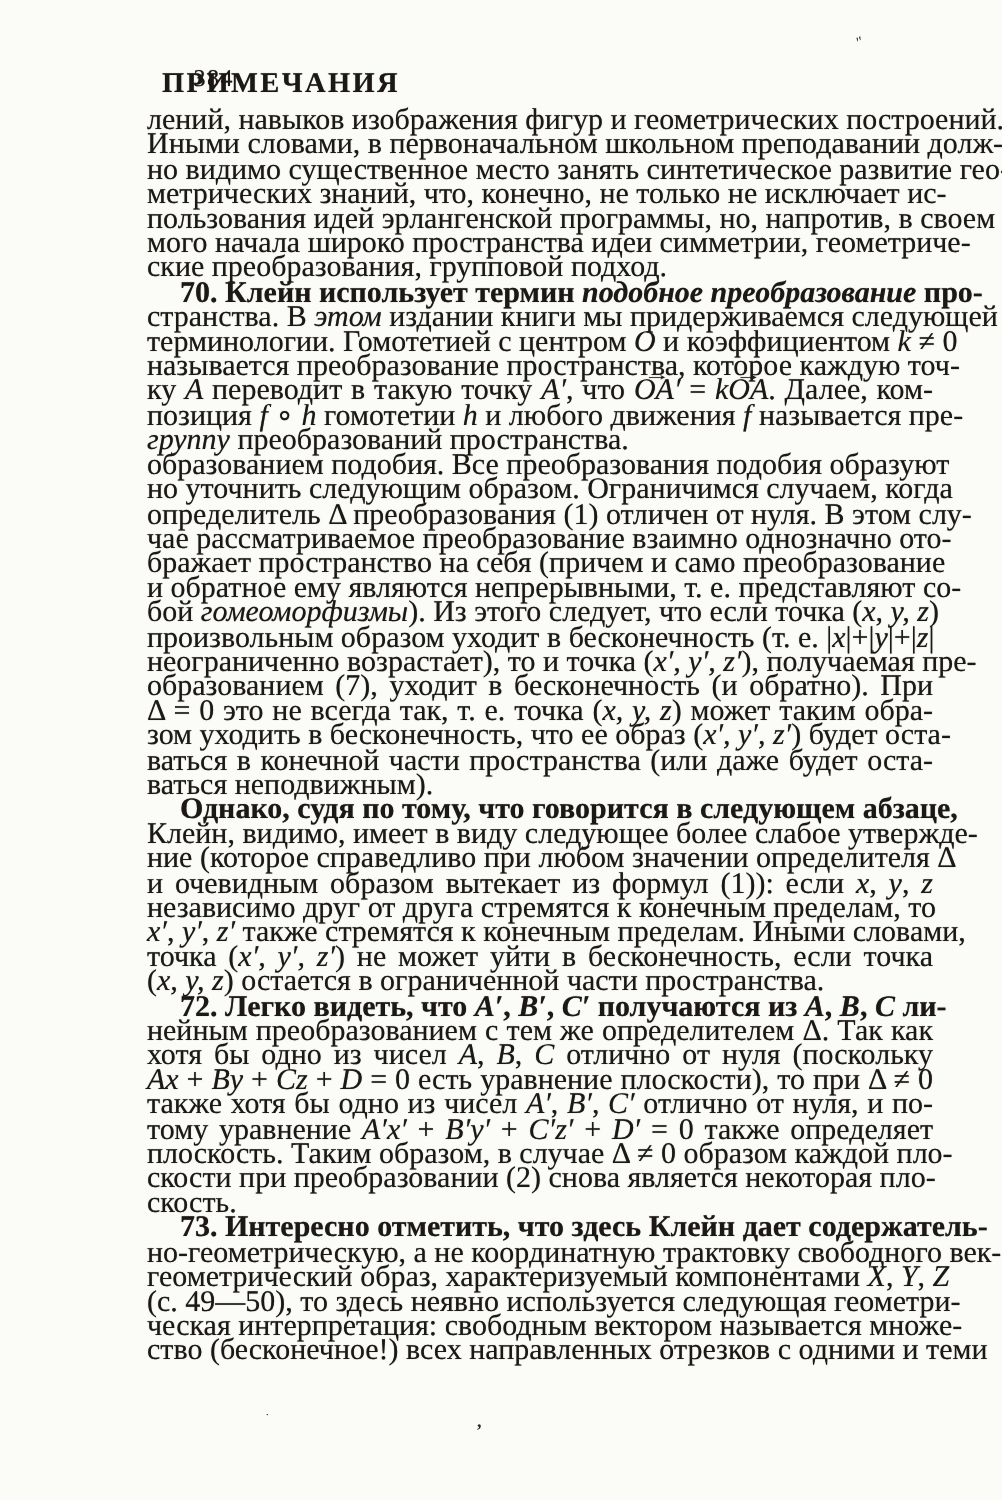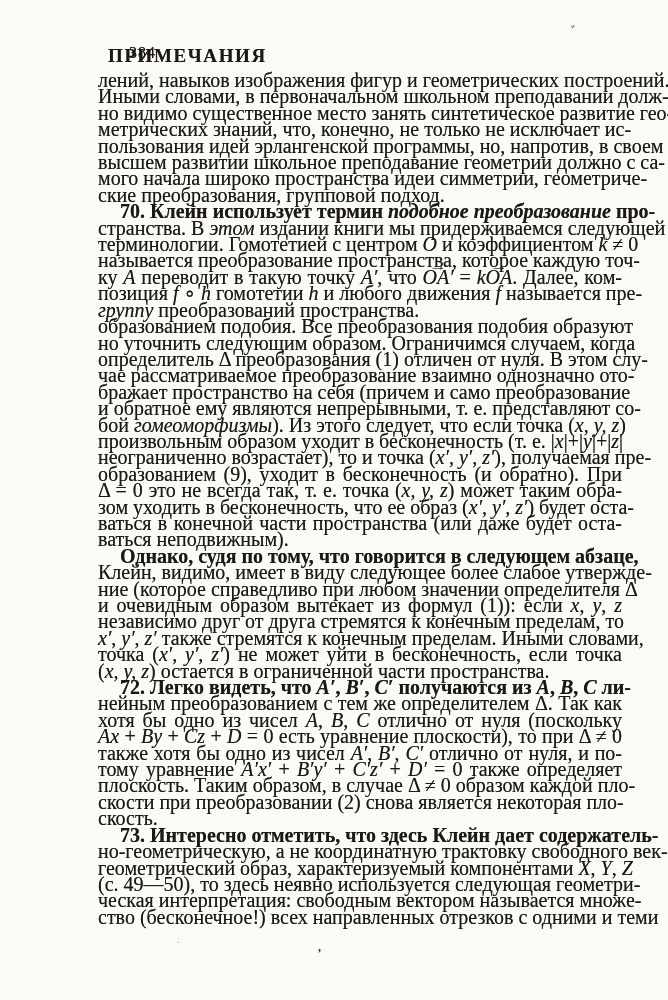--- a/index.html
+++ b/index.html
@@ -66,21 +66,20 @@
     <span class="running-title">ПРИМЕЧАНИЯ</span>
   </div>
 
   <div class="body-text">
       <div class="para">
         <div class="line">лений, навыков изображения фигур и геометрических построений.</div>
         <div class="line">Иными словами, в первоначальном школьном преподавании долж-</div>
         <div class="line">но видимо существенное место занять синтетическое развитие гео-</div>
         <div class="line">метрических знаний, что, конечно, не только не исключает ис-</div>
         <div class="line">пользования идей эрлангенской программы, но, напротив, в своем</div>
-        <div class="line">высшем развитии школьное преподавание геометрии должно с са-</div>
         <div class="line">мого начала широко пространства идеи симметрии, геометриче-</div>
         <div class="line last">ские преобразования, групповой подход.</div>
       </div>
       <div class="para">
         <div class="line indent">70. Клейн использует термин <i>подобное преобразование</i> про-</div>
         <div class="line">странства. В <i>этом</i> издании книги мы придерживаемся следующей</div>
         <div class="line">терминологии. Гомотетией с центром <i>O</i> и коэффициентом <i>k</i> ≠ 0</div>
         <div class="line">называется преобразование пространства, которое каждую точ-</div>
         <div class="line">ку <i>A</i> переводит в такую точку <i>A′</i>, что <span class="vec">OA′</span> = <i>k</i><span class="vec">OA</span>. Далее, ком-</div>
         <div class="line">позиция <i>f</i> ∘ <i>h</i> гомотетии <i>h</i> и любого движения <i>f</i> называется пре-</div>
@@ -89,21 +88,21 @@
       </div>
       <div class="para">
         <div class="line">но уточнить следующим образом. Ограничимся случаем, когда</div>
         <div class="line">определитель Δ преобразования (1) отличен от нуля. В этом слу-</div>
         <div class="line">чае рассматриваемое преобразование взаимно однозначно ото-</div>
         <div class="line">бражает пространство на себя (причем и само преобразование</div>
         <div class="line">и обратное ему являются непрерывными, т. е. представляют со-</div>
         <div class="line">бой <i>гомеоморфизмы</i>). Из этого следует, что если точка (<i>x, y, z</i>)</div>
         <div class="line">произвольным образом уходит в бесконечность (т. е. |<i>x</i>|+|<i>y</i>|+|<i>z</i>|</div>
         <div class="line">неограниченно возрастает), то и точка (<i>x′, y′, z′</i>), получаемая пре-</div>
-        <div class="line">образованием (9), уходит в бесконечность (и обратно). При</div>
+        <div class="line">образованием (7), уходит в бесконечность (и обратно). При</div>
         <div class="line">Δ = 0 это не всегда так, т. е. точка (<i>x, y, z</i>) может таким обра-</div>
         <div class="line">зом уходить в бесконечность, что ее образ (<i>x′, y′, z′</i>) будет оста-</div>
         <div class="line">ваться в конечной части пространства (или даже будет оста-</div>
         <div class="line last">ваться неподвижным).</div>
       </div>
       <div class="para">
         <div class="line indent">Однако, судя по тому, что говорится в следующем абзаце,</div>
         <div class="line">Клейн, видимо, имеет в виду следующее более слабое утвержде-</div>
         <div class="line">ние (которое справедливо при любом значении определителя Δ</div>
         <div class="line">и очевидным образом вытекает из формул (1)): если <i>x</i>, <i>y</i>, <i>z</i></div>

